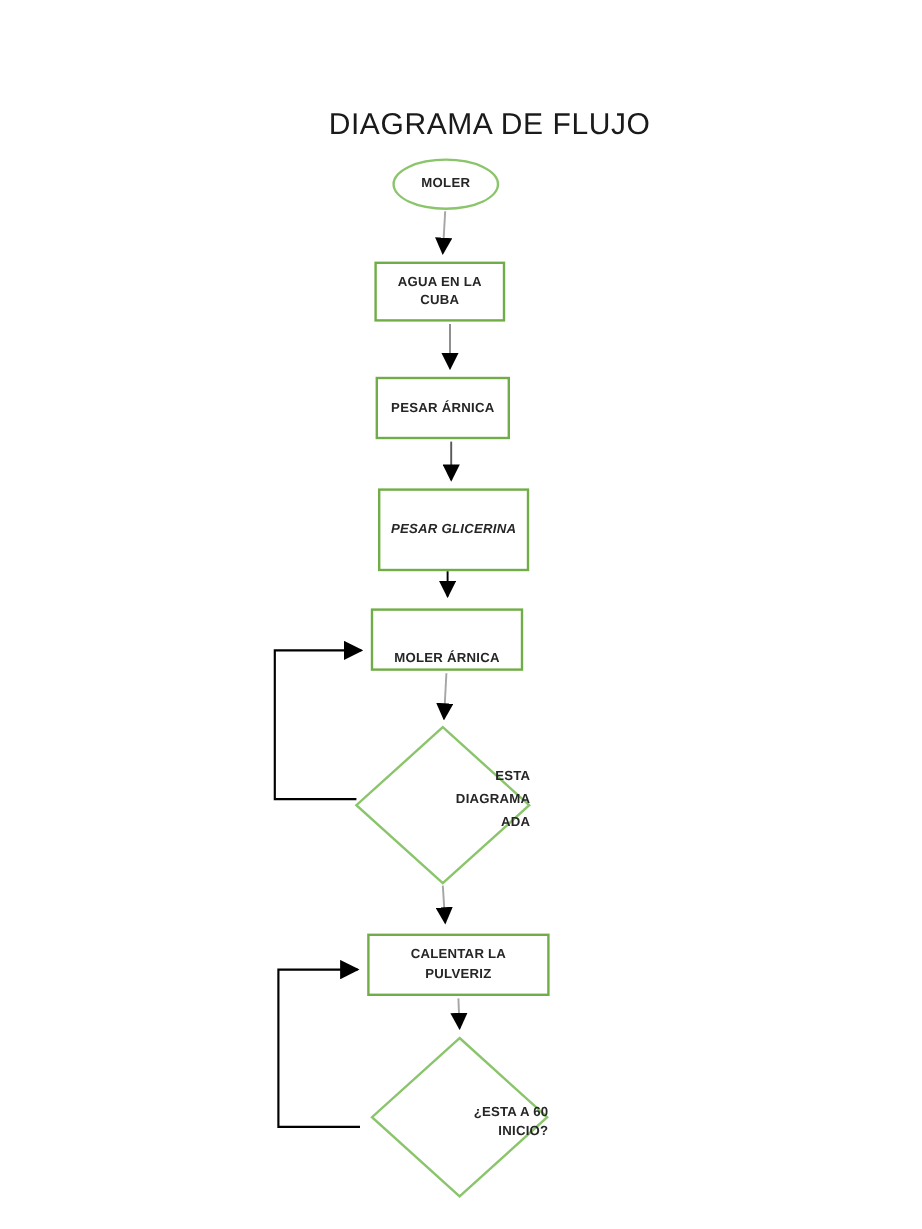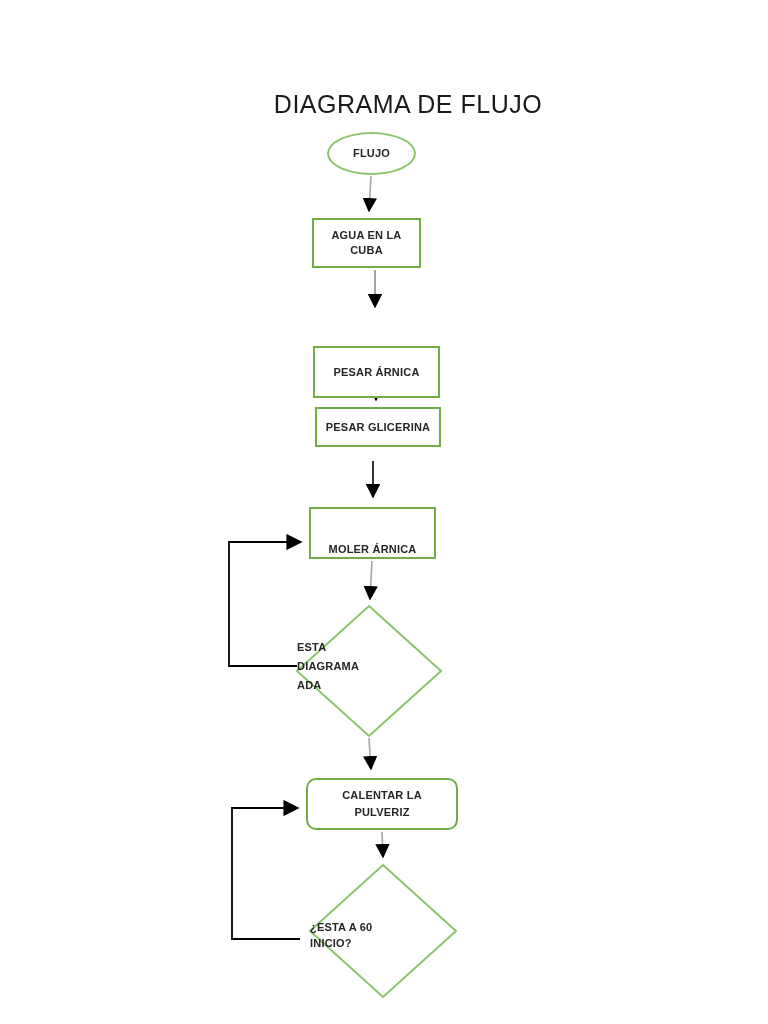--- a/index.html
+++ b/index.html
@@ -55,27 +55,27 @@
     letter-spacing: 0.2px;
     line-height: 15px;
   }
   .terminator {
     left: 327px; top: 132px; width: 89px; height: 43px;
     border: 2px solid var(--green-shape);
     border-radius: 50%;
   }
   .process { border: 2px solid var(--green-box); }
   .box-step1 { left: 312px; top: 218px; width: 109px; height: 50px; }
-  .box-step2 { left: 313px; top: 314px; width: 127px; height: 52px; margin-top: 32px; }
-  .box-step3 { left: 315px; top: 407px; width: 126px; height: 40px; }
+  .box-step2 { left: 313px; top: 314px; width: 112px; height: 52px; }
+  .box-step3 { left: 315px; top: 407px; width: 126px; height: 69px; font-style: italic; }
   .box-step4 { left: 309px; top: 507px; width: 127px; height: 52px; align-items: flex-end; }
-  .box-step5 { left: 306px; top: 778px; width: 152px; height: 52px; line-height: 17px; border-radius: 10px; }
+  .box-step5 { left: 306px; top: 778px; width: 152px; height: 52px; line-height: 17px; }
   .decision-label {
     position: absolute;
-    text-align: left;
+    text-align: right;
     color: var(--ink);
     font-weight: 700;
     font-size: 11px;
     letter-spacing: 0.2px;
     background: transparent;
   }
   .decision1-label { left: 297px; top: 638px; width: 145px; line-height: 19px; }
   .decision2-label { left: 310px; top: 919px; width: 147px; line-height: 16px; }
   .decision-label span { display: block; }
 </style>
@@ -102,21 +102,21 @@
     <polyline points="382,832 383,857" fill="none" stroke="#A6A6A6" stroke-width="1.6" marker-end="url(#ah)"></polyline>
 
     <polyline points="297,666 229,666 229,542 301,542" fill="none" stroke="#000000" stroke-width="1.8" marker-end="url(#ah)"></polyline>
     <polyline points="300,939 232,939 232,808 298,808" fill="none" stroke="#000000" stroke-width="1.8" marker-end="url(#ah)"></polyline>
 
     <polygon points="369,606 441,671 369,736 297,671" fill="#ffffff" stroke="#8BC56B" stroke-width="2"></polygon>
     <polygon points="383,865 456,931 383,997 310,931" fill="#ffffff" stroke="#8BC56B" stroke-width="2"></polygon>
   </svg>
 
   <div class="node terminator">
-    <span>FLUJO</span>
+    <span>MOLER</span>
   </div>
 
   <div class="node process box-step1">
     <span>AGUA EN LA CUBA</span>
   </div>
 
   <div class="node process box-step2">
     <span>PESAR ÁRNICA</span>
   </div>
 

